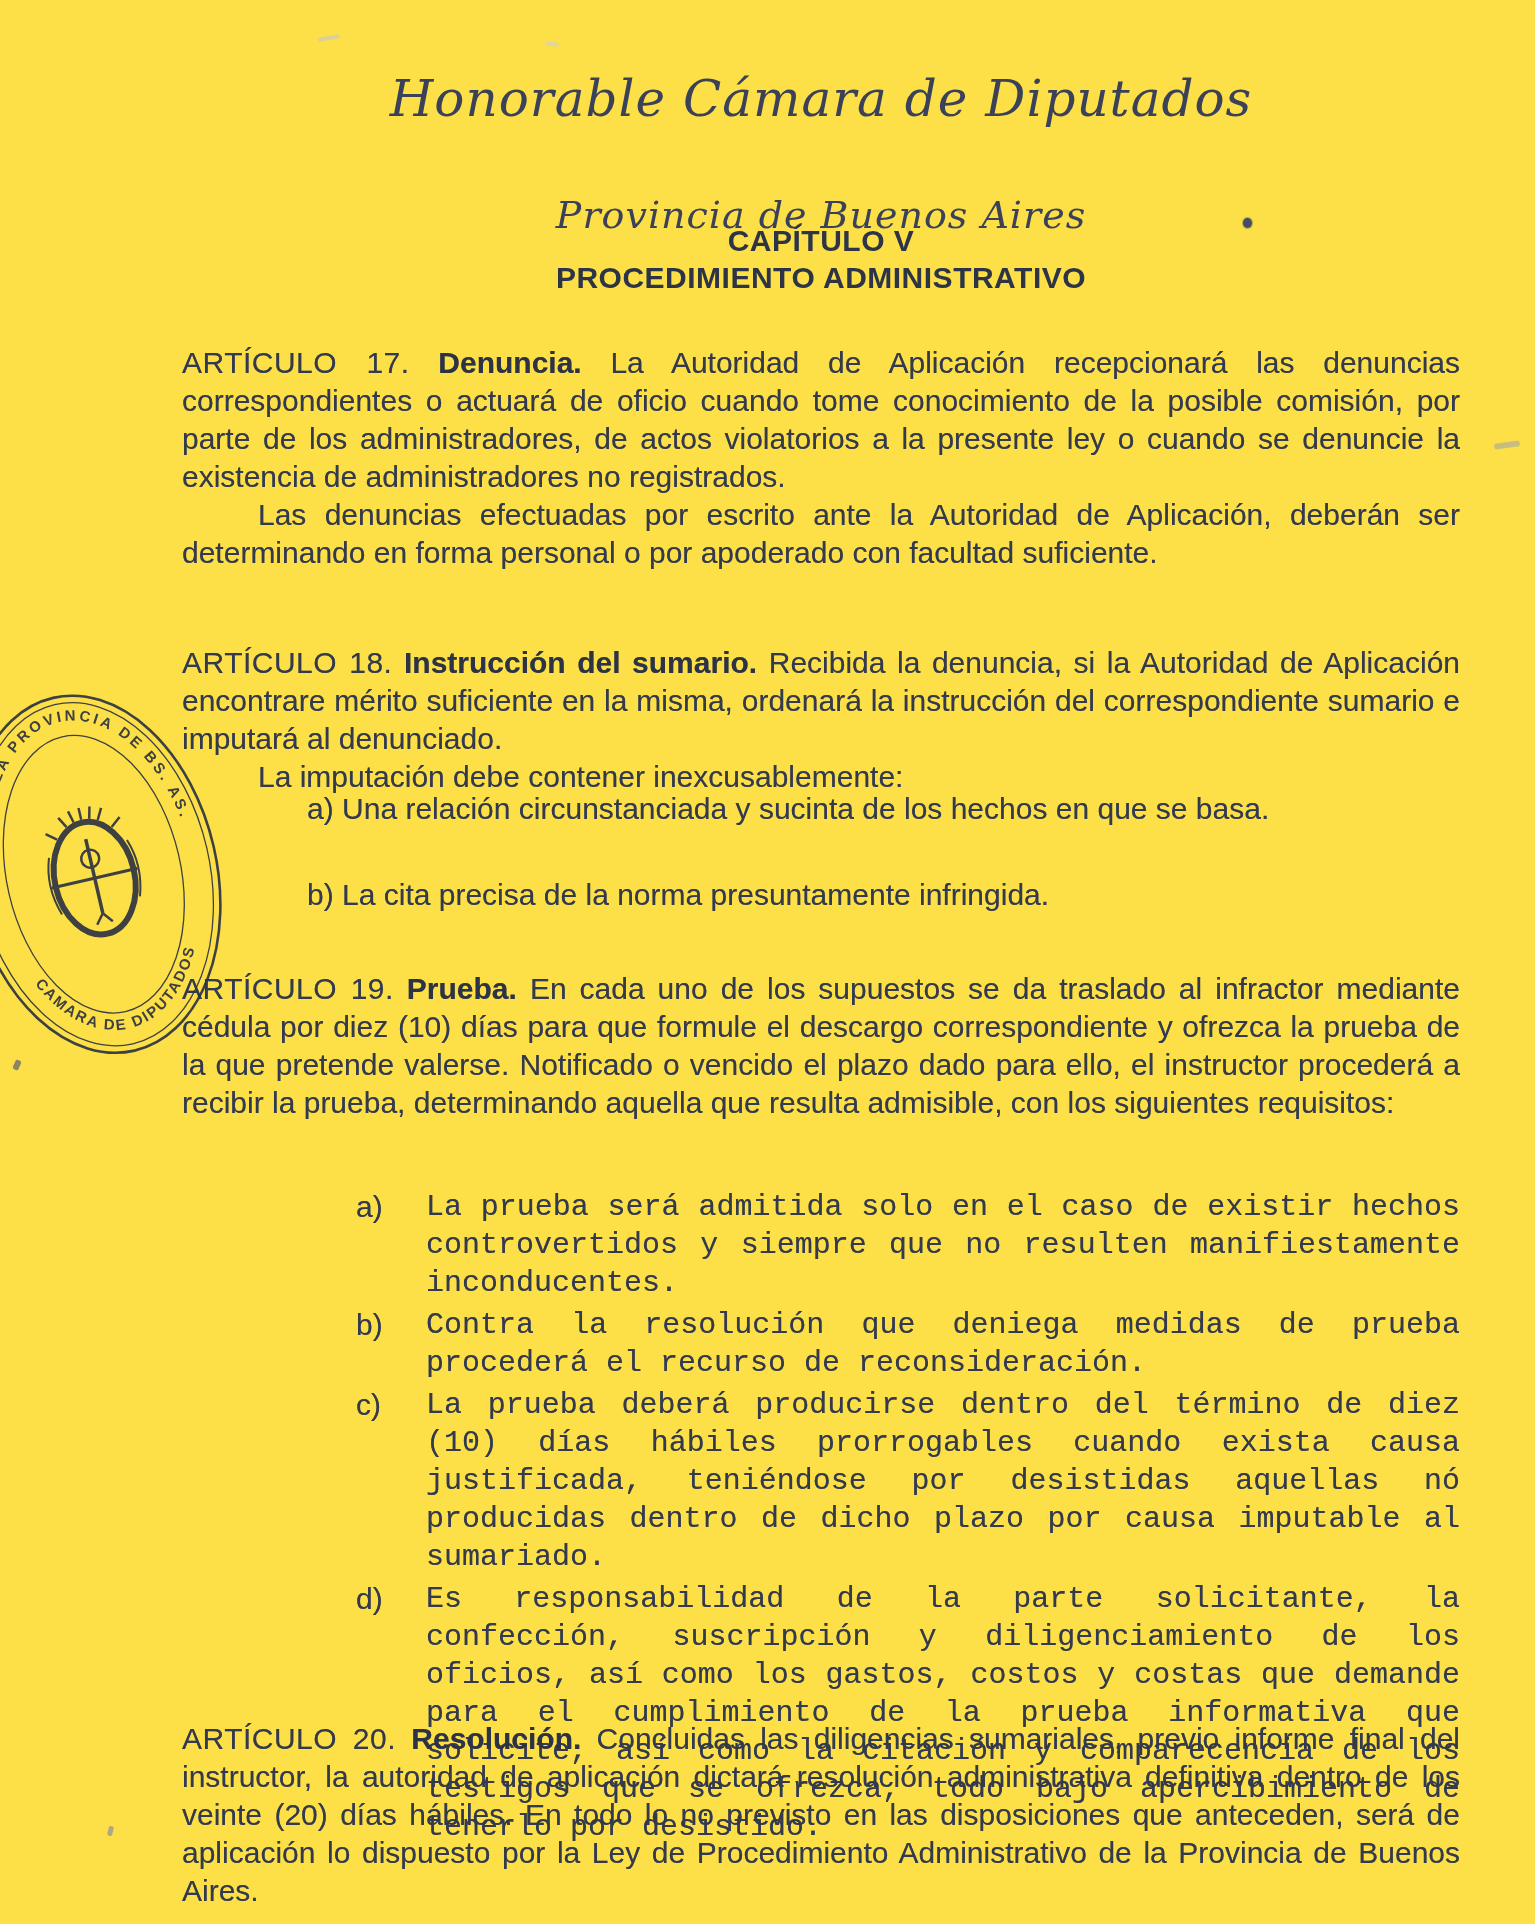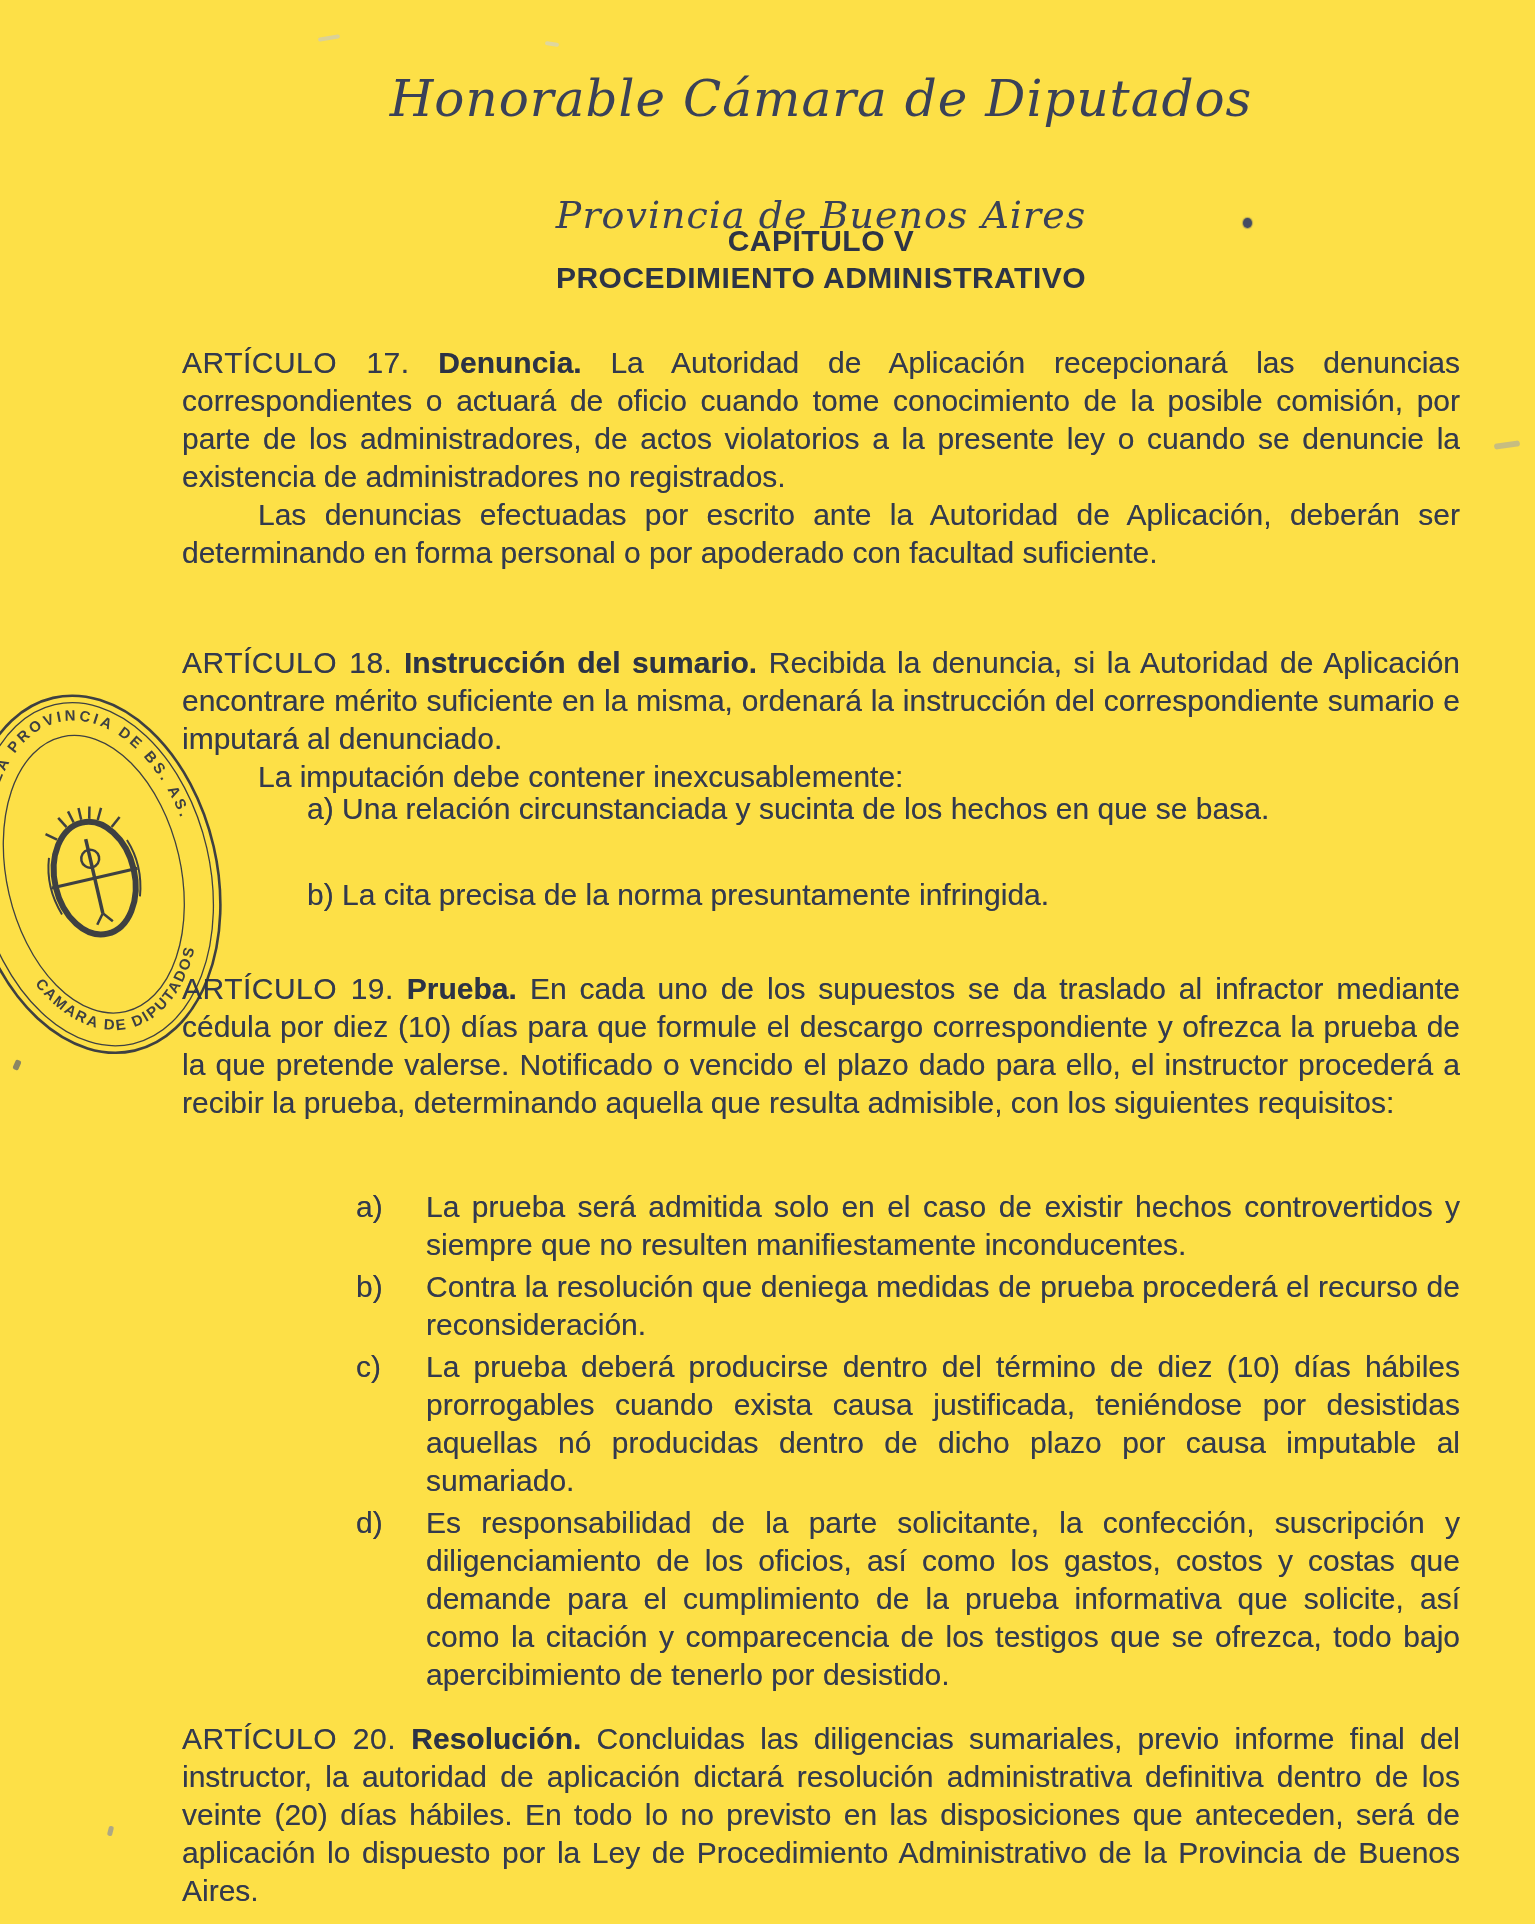--- a/index.html
+++ b/index.html
@@ -46,21 +46,21 @@
     font-size:30px;line-height:38px;color:#333a4e;
     text-shadow:0 0 .6px rgba(45,52,75,.55);}
   .simple-items .sitem{padding-left:125px;margin-bottom:28px;margin-top:48px;}
 
   
   .hang-list{position:absolute;left:356px;width:1104px;
     font-size:30px;line-height:38px;color:#333a4e;
     text-shadow:0 0 .6px rgba(45,52,75,.55);}
   .hang-list .hitem{display:flex;margin-bottom:4px;}
   .hang-list .m{flex:none;width:70px;}
-  .hang-list .t{flex:1;text-align:justify;}
+  .hang-list .t{flex:1;text-align:justify;font-family:Liberation Mono, monospace;}
 
   
   .seal{
     position:absolute;left:-34px;top:688px;width:258px;height:374px;
     transform:rotate(-13deg);
     opacity:.92;
   }
 
   
   .speck{position:absolute;border-radius:50%;}

